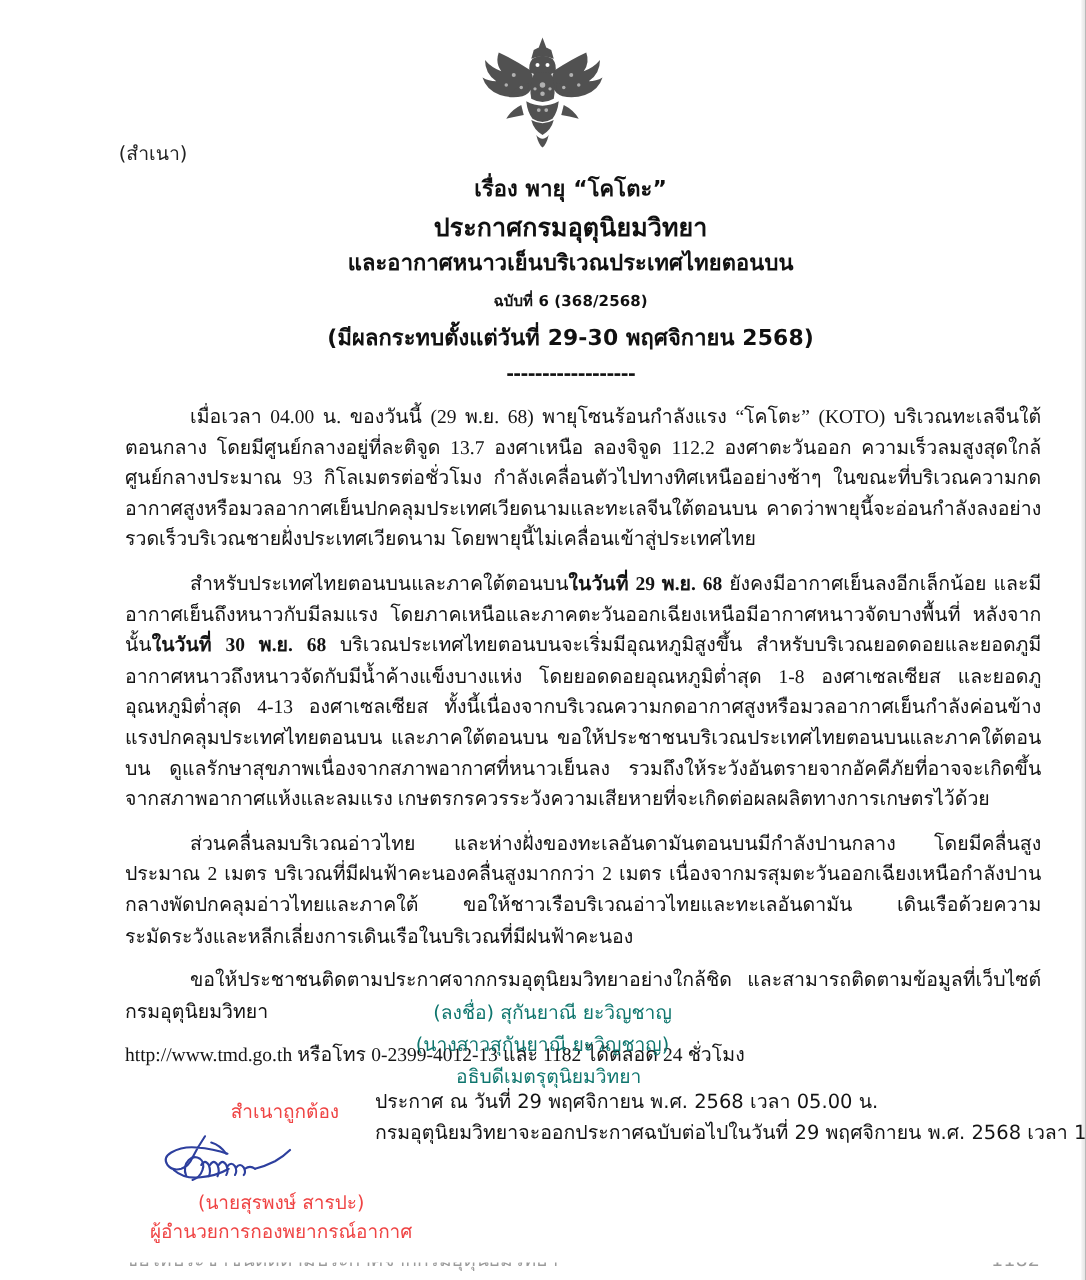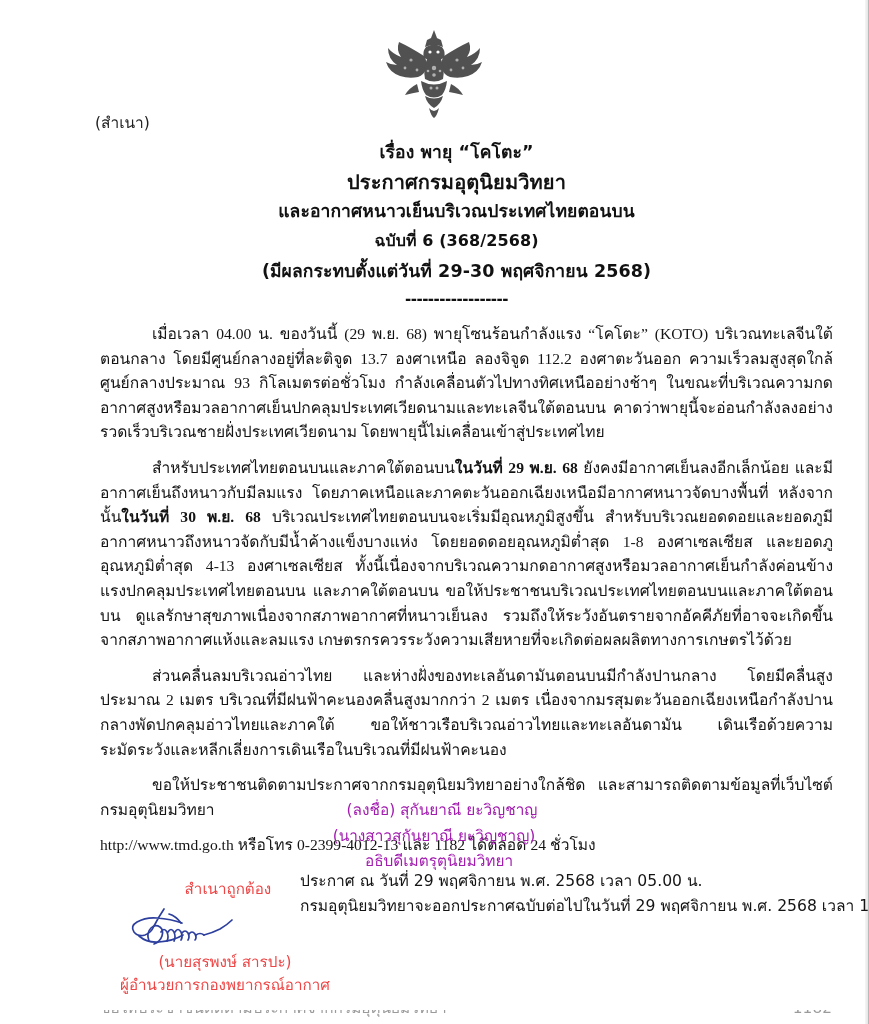--- a/index.html
+++ b/index.html
@@ -46,21 +46,21 @@
     text-align:center;
   }
   .title-block .tline{
     font-weight:bold;
     color:#111;
     letter-spacing:.1px;
   }
   .t1{ font-size:20px; line-height:30px; }
   .t2{ font-size:17.5px; line-height:29px; }
   .t3{ font-size:17.5px; line-height:29px; }
-  .t4{ font-size:16px; line-height:30px; }
+  .t4{ font-size:12px; line-height:30px; }
   .t5{ font-size:17.5px; line-height:31px; }
   .rule{
     margin:4px auto 0;
     width:120px;
     font-size:15px; line-height:16px;
     letter-spacing:-0.5px;
     color:#111; font-weight:bold;
     overflow:hidden; white-space:nowrap;
   }
 
@@ -95,21 +95,21 @@
   }
   .closing div{ white-space:nowrap; }
 
   
   .sign-block{
     position:absolute;
     left:0; right:0; top:798px;
     text-align:center;
     font-size:15.4px;
     line-height:25.5px;
-    color:#a21caf;
+    color:#0f766e;
   }
   .sign-block .sl1{ padding-left:16px; }
   .sign-block .sl2{ }
   .sign-block .sl3{ padding-left:10px; }
 
   
   .certify{
     position:absolute;
     left:120px; top:878px;
     font-size:15.2px;

